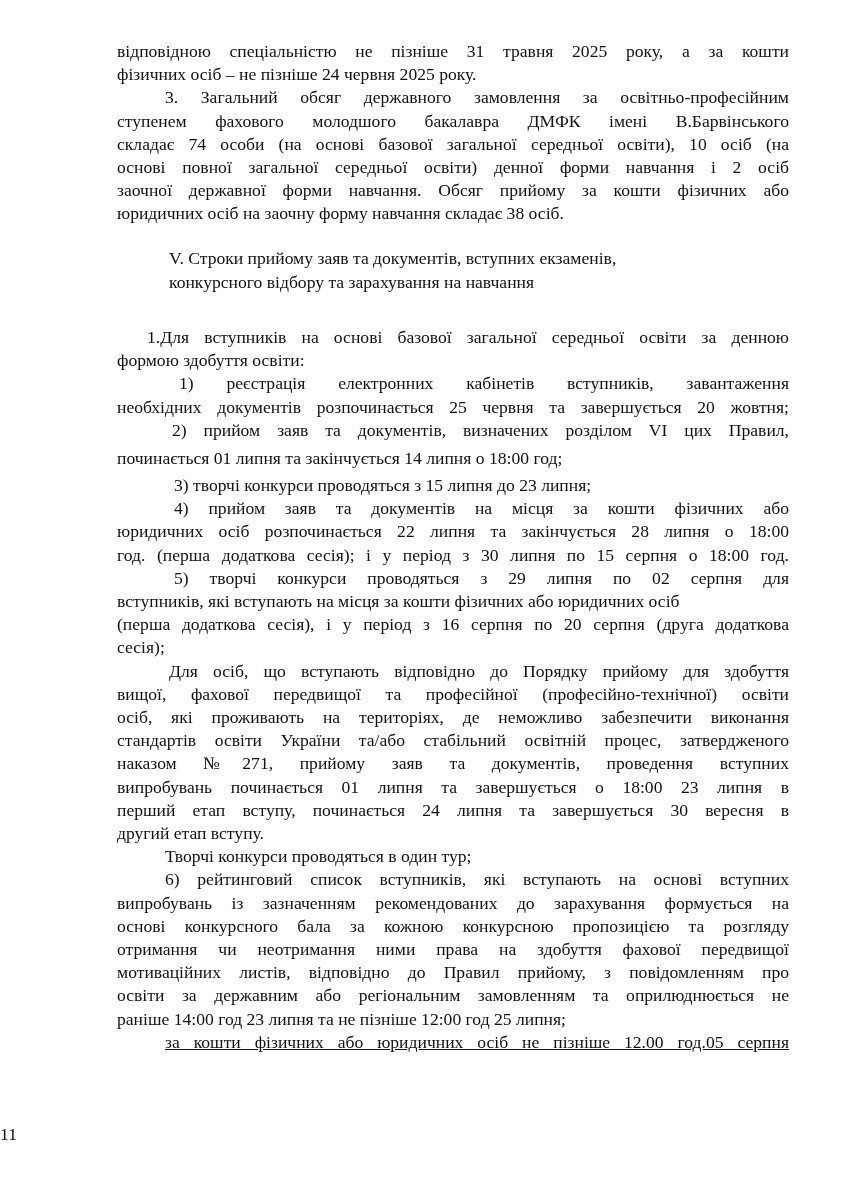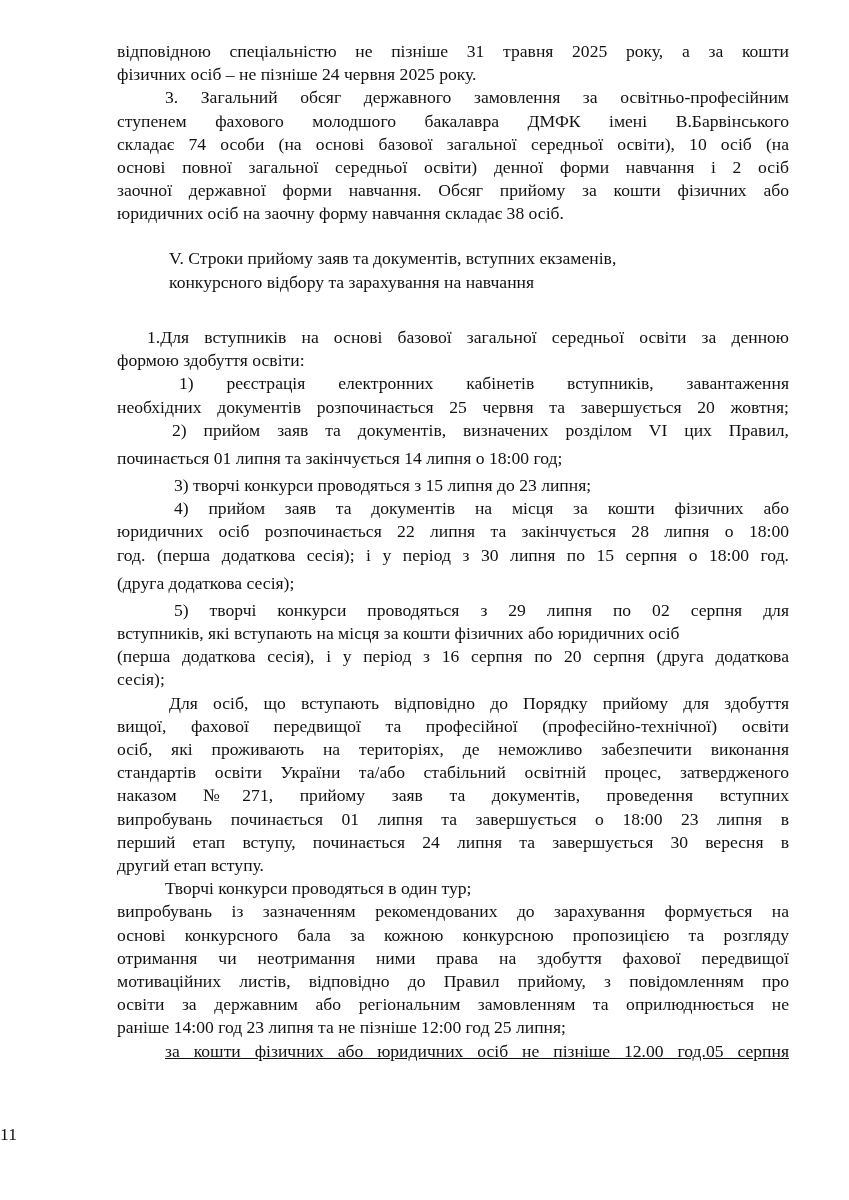--- a/index.html
+++ b/index.html
@@ -66,21 +66,20 @@
       <span class="line ind1" style="text-indent:55px;">2) прийом заяв та документів, визначених розділом VI цих Правил,</span>
       <span class="line last tall">починається 01 липня та закінчується 14 липня о 18:00 год;</span>
     </p>
     <p class="para">
       <span class="line last" style="text-indent:57px;">3) творчі конкурси проводяться з 15 липня до 23 липня;</span>
     </p>
     <p class="para">
       <span class="line" style="text-indent:57px;">4) прийом заяв та документів на місця за кошти фізичних або</span>
       <span class="line">юридичних осіб розпочинається 22 липня та закінчується 28 липня о 18:00</span>
       <span class="line">год. (перша додаткова сесія); і у період з 30 липня по 15 серпня о 18:00 год.</span>
-      <span class="line last tall">(друга додаткова сесія);</span>
     </p>
     <p class="para">
       <span class="line" style="text-indent:57px;">5) творчі конкурси проводяться з 29 липня по 02 серпня для</span>
       <span class="line last">вступників, які вступають на місця за кошти  фізичних або юридичних осіб</span>
       <span class="line">(перша додаткова сесія), і у період з 16 серпня по 20 серпня (друга додаткова</span>
       <span class="line last">сесія);</span>
     </p>
     <p class="para">
       <span class="line" style="text-indent:52px;">Для осіб, що вступають відповідно до Порядку прийому для здобуття</span>
       <span class="line">вищої, фахової передвищої та професійної (професійно-технічної) освіти</span>
@@ -88,20 +87,21 @@
       <span class="line">стандартів освіти України та/або стабільний освітній процес, затвердженого</span>
       <span class="line">наказом №271, прийому заяв та документів, проведення вступних</span>
       <span class="line">випробувань починається 01 липня та завершується о 18:00 23 липня в</span>
       <span class="line">перший етап вступу, починається 24 липня та завершується 30 вересня в</span>
       <span class="line last">другий етап вступу.</span>
     </p>
     <p class="para">
       <span class="line last" style="text-indent:48px;">Творчі конкурси проводяться в один тур;</span>
     </p>
     <p class="para">
+      <span class="line" style="text-indent:48px;">6) рейтинговий список вступників, які вступають на основі вступних</span>
       <span class="line">випробувань  із зазначенням рекомендованих до зарахування формується на</span>
       <span class="line">основі конкурсного бала за кожною конкурсною пропозицією та розгляду</span>
       <span class="line">отримання чи неотримання ними права на здобуття фахової передвищої</span>
       <span class="line">мотиваційних листів, відповідно до Правил прийому, з повідомленням про</span>
       <span class="line">освіти за державним або регіональним замовленням та оприлюднюється не</span>
       <span class="line last">раніше 14:00 год 23 липня та не пізніше 12:00 год 25 липня;</span>
     </p>
     <p class="para">
       <span class="line" style="text-indent:48px;text-decoration:underline;">за кошти фізичних або юридичних осіб не пізніше 12.00 год.05 серпня</span>
     </p>

